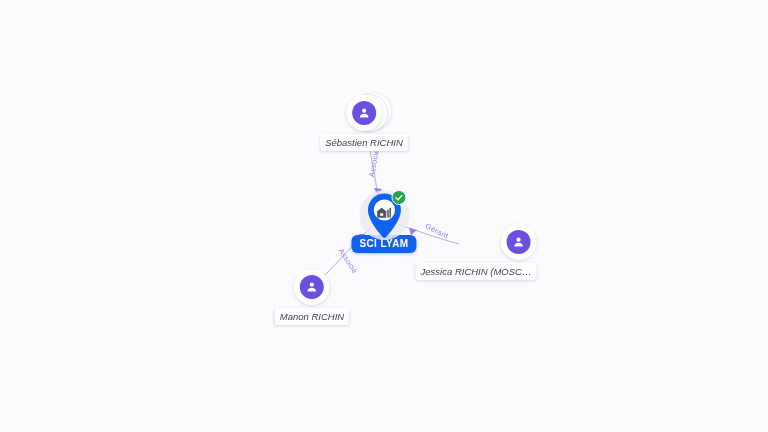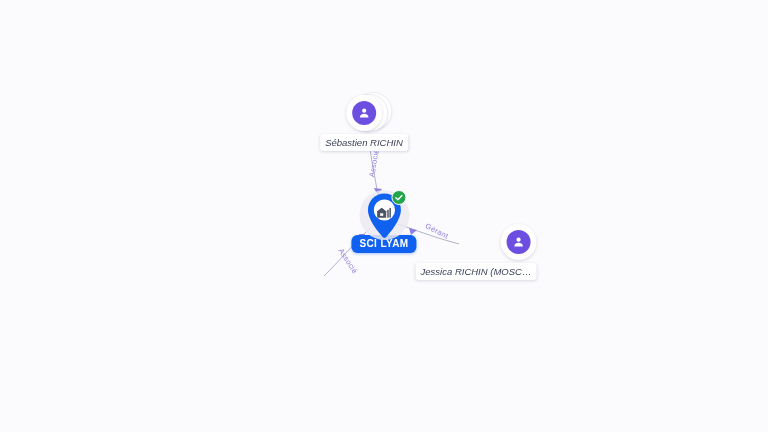--- a/index.html
+++ b/index.html
@@ -220,20 +220,33 @@
           <svg width="14" height="14" viewBox="0 0 24 24" fill="#ffffff">
             <circle cx="12" cy="8" r="3.6"></circle>
             <path d="M4.6 19.5c0-4.1 3.3-6.3 7.4-6.3s7.4 2.2 7.4 6.3z"></path>
           </svg>
         </div>
       </div>
     </div>
     <div class="chip">Jessica RICHIN (MOSC…</div>
   </div>
 
+  <div class="node" style="left:312px; top:297px;">
+    <div class="avatar-wrap">
+      <div class="avatar">
+        <div class="disc">
+          <svg width="14" height="14" viewBox="0 0 24 24" fill="#ffffff">
+            <circle cx="12" cy="8" r="3.6"></circle>
+            <path d="M4.6 19.5c0-4.1 3.3-6.3 7.4-6.3s7.4 2.2 7.4 6.3z"></path>
+          </svg>
+        </div>
+      </div>
+    </div>
+    <div class="chip">Manon RICHIN</div>
+  </div>
 
   <div id="node-company" style="left:384px; top:222px;">
     <div class="pin-halo"></div>
     <div class="pin-wrap">
       <svg class="pin-shape" width="44" height="50" viewBox="0 0 44 50">
         <path d="M22 2.5c-9.1 0-16.5 7.3-16.5 16.3 0 11.4 13.1 25.4 15.4 27.8.6.6 1.6.6 2.2 0 2.3-2.4 15.4-16.4 15.4-27.8C38.5 9.8 31.1 2.5 22 2.5z" fill="#1061f0"></path>
         <circle cx="22" cy="19" r="10.6" fill="#ffffff"></circle>
       </svg>
       <div class="pin-glyph">
         <svg width="15" height="14" viewBox="0 0 24 22" fill="#4c5563">

